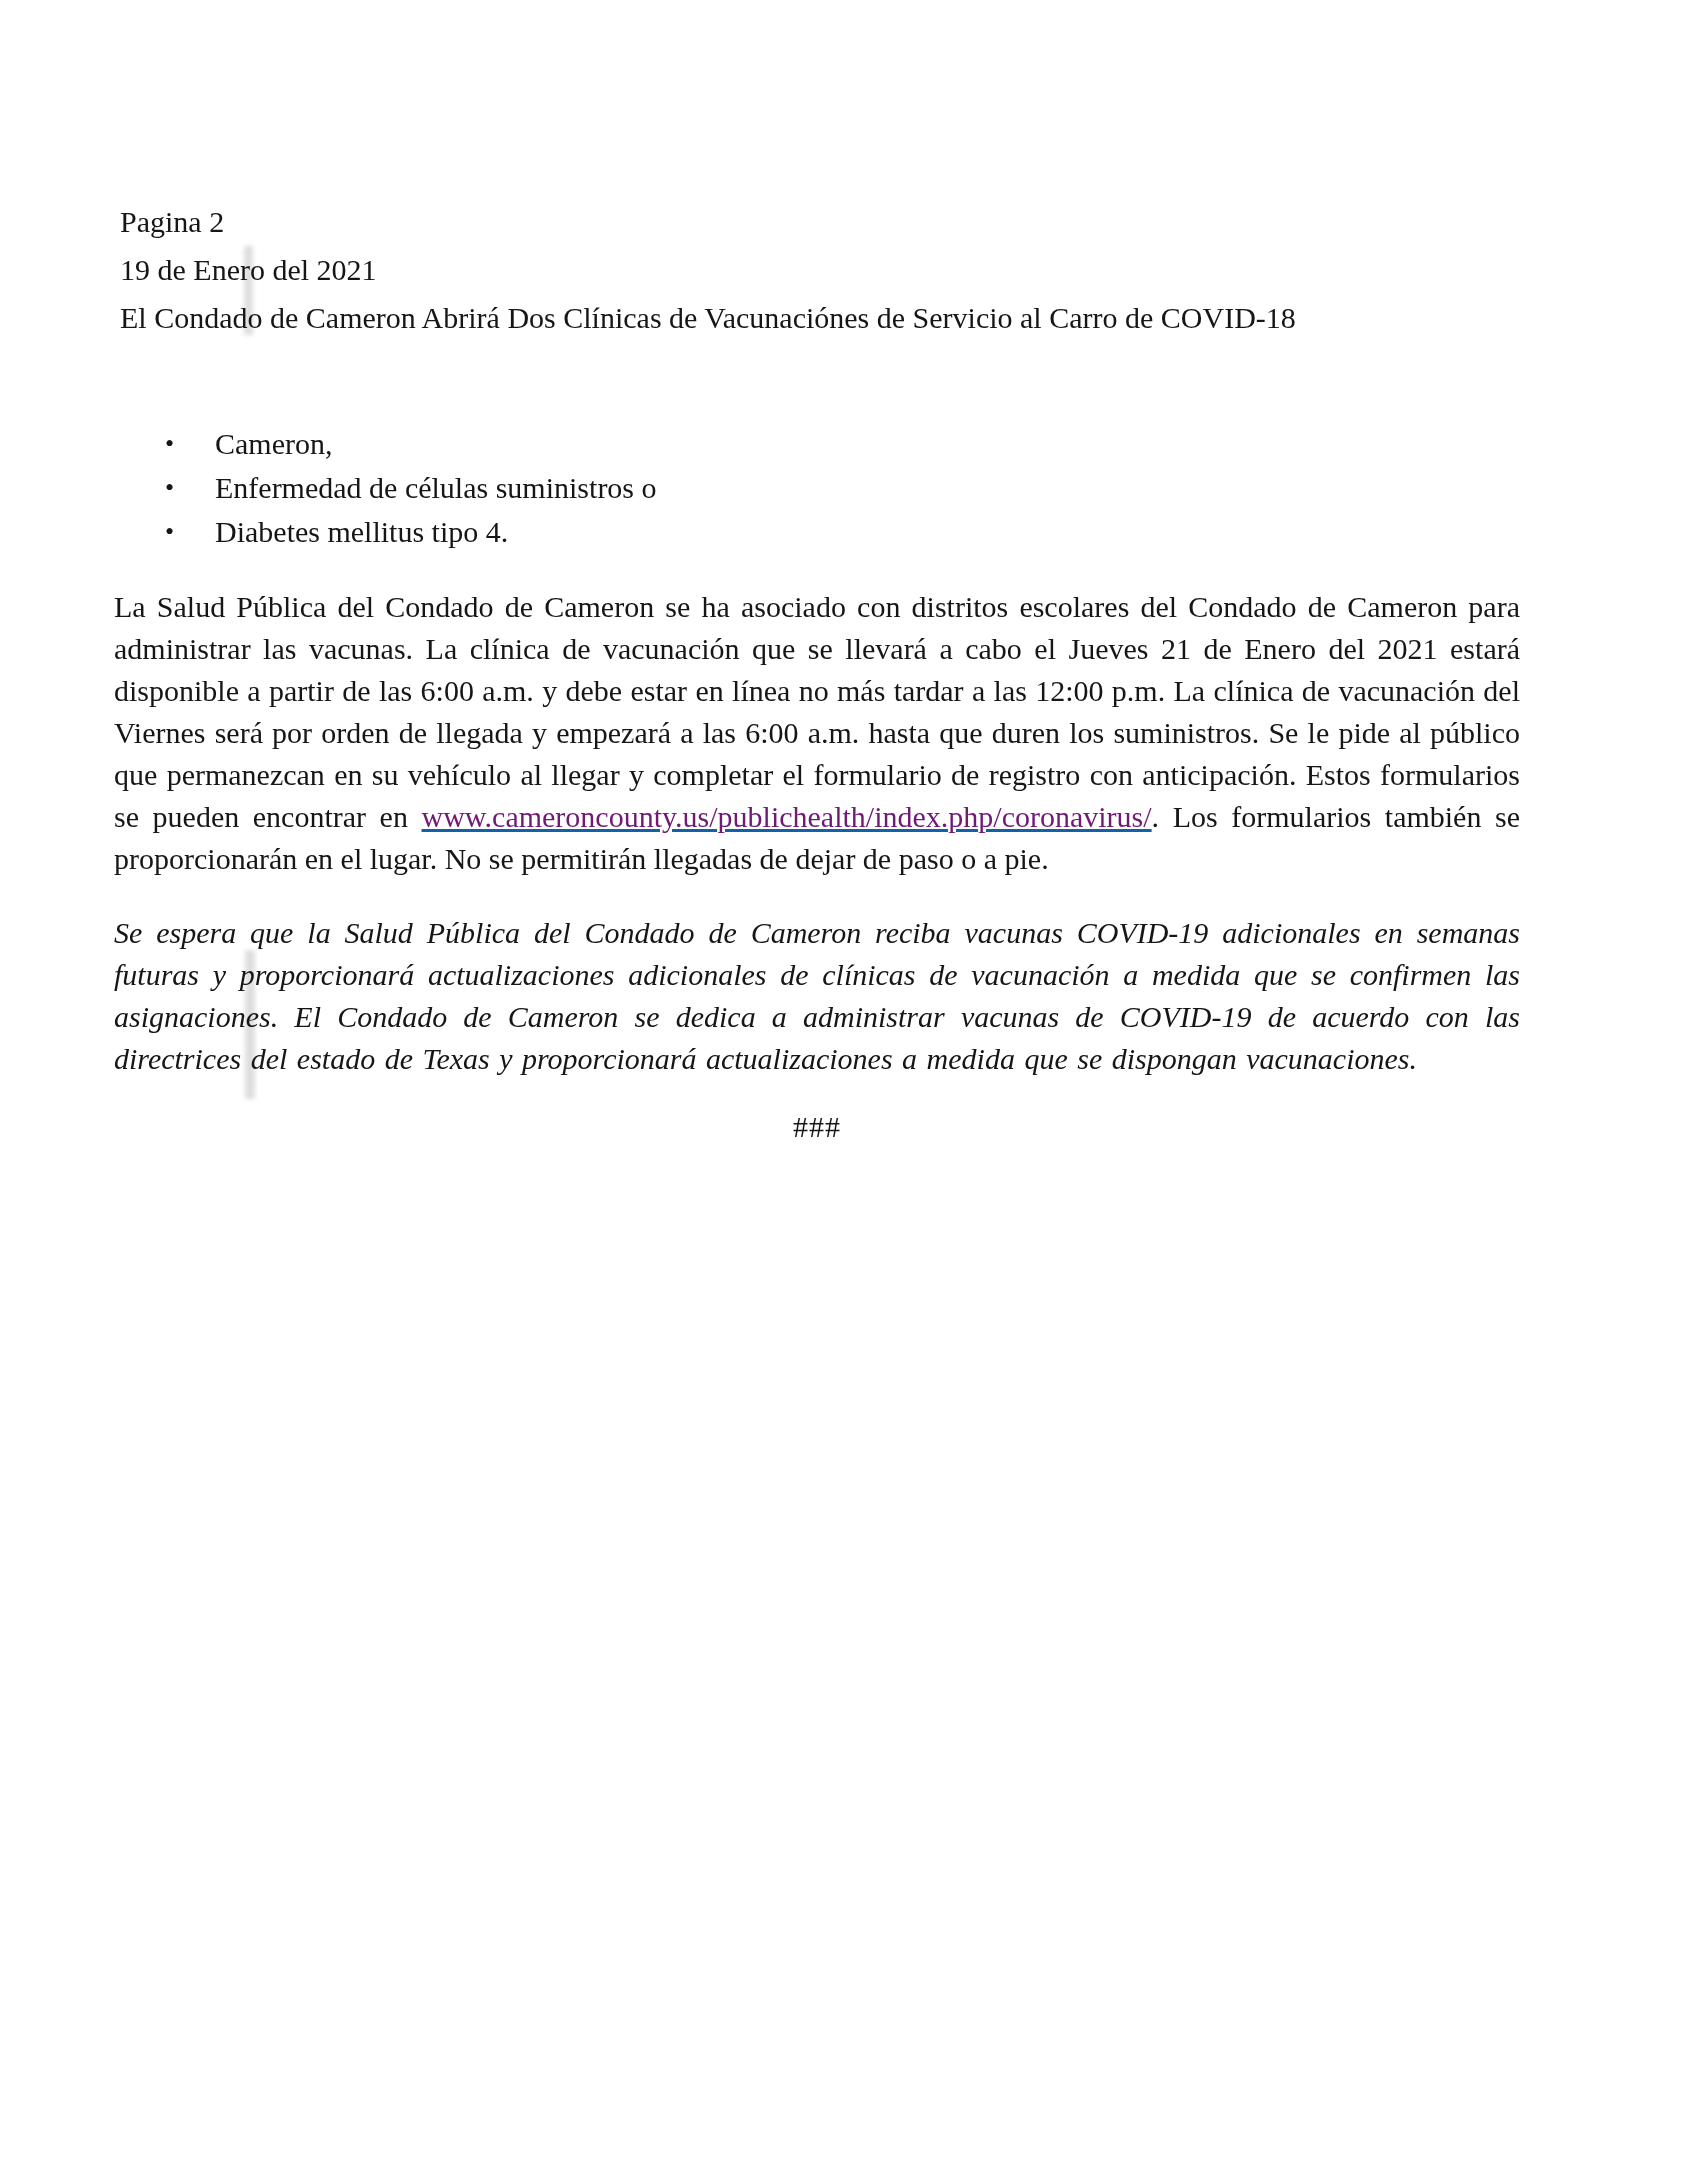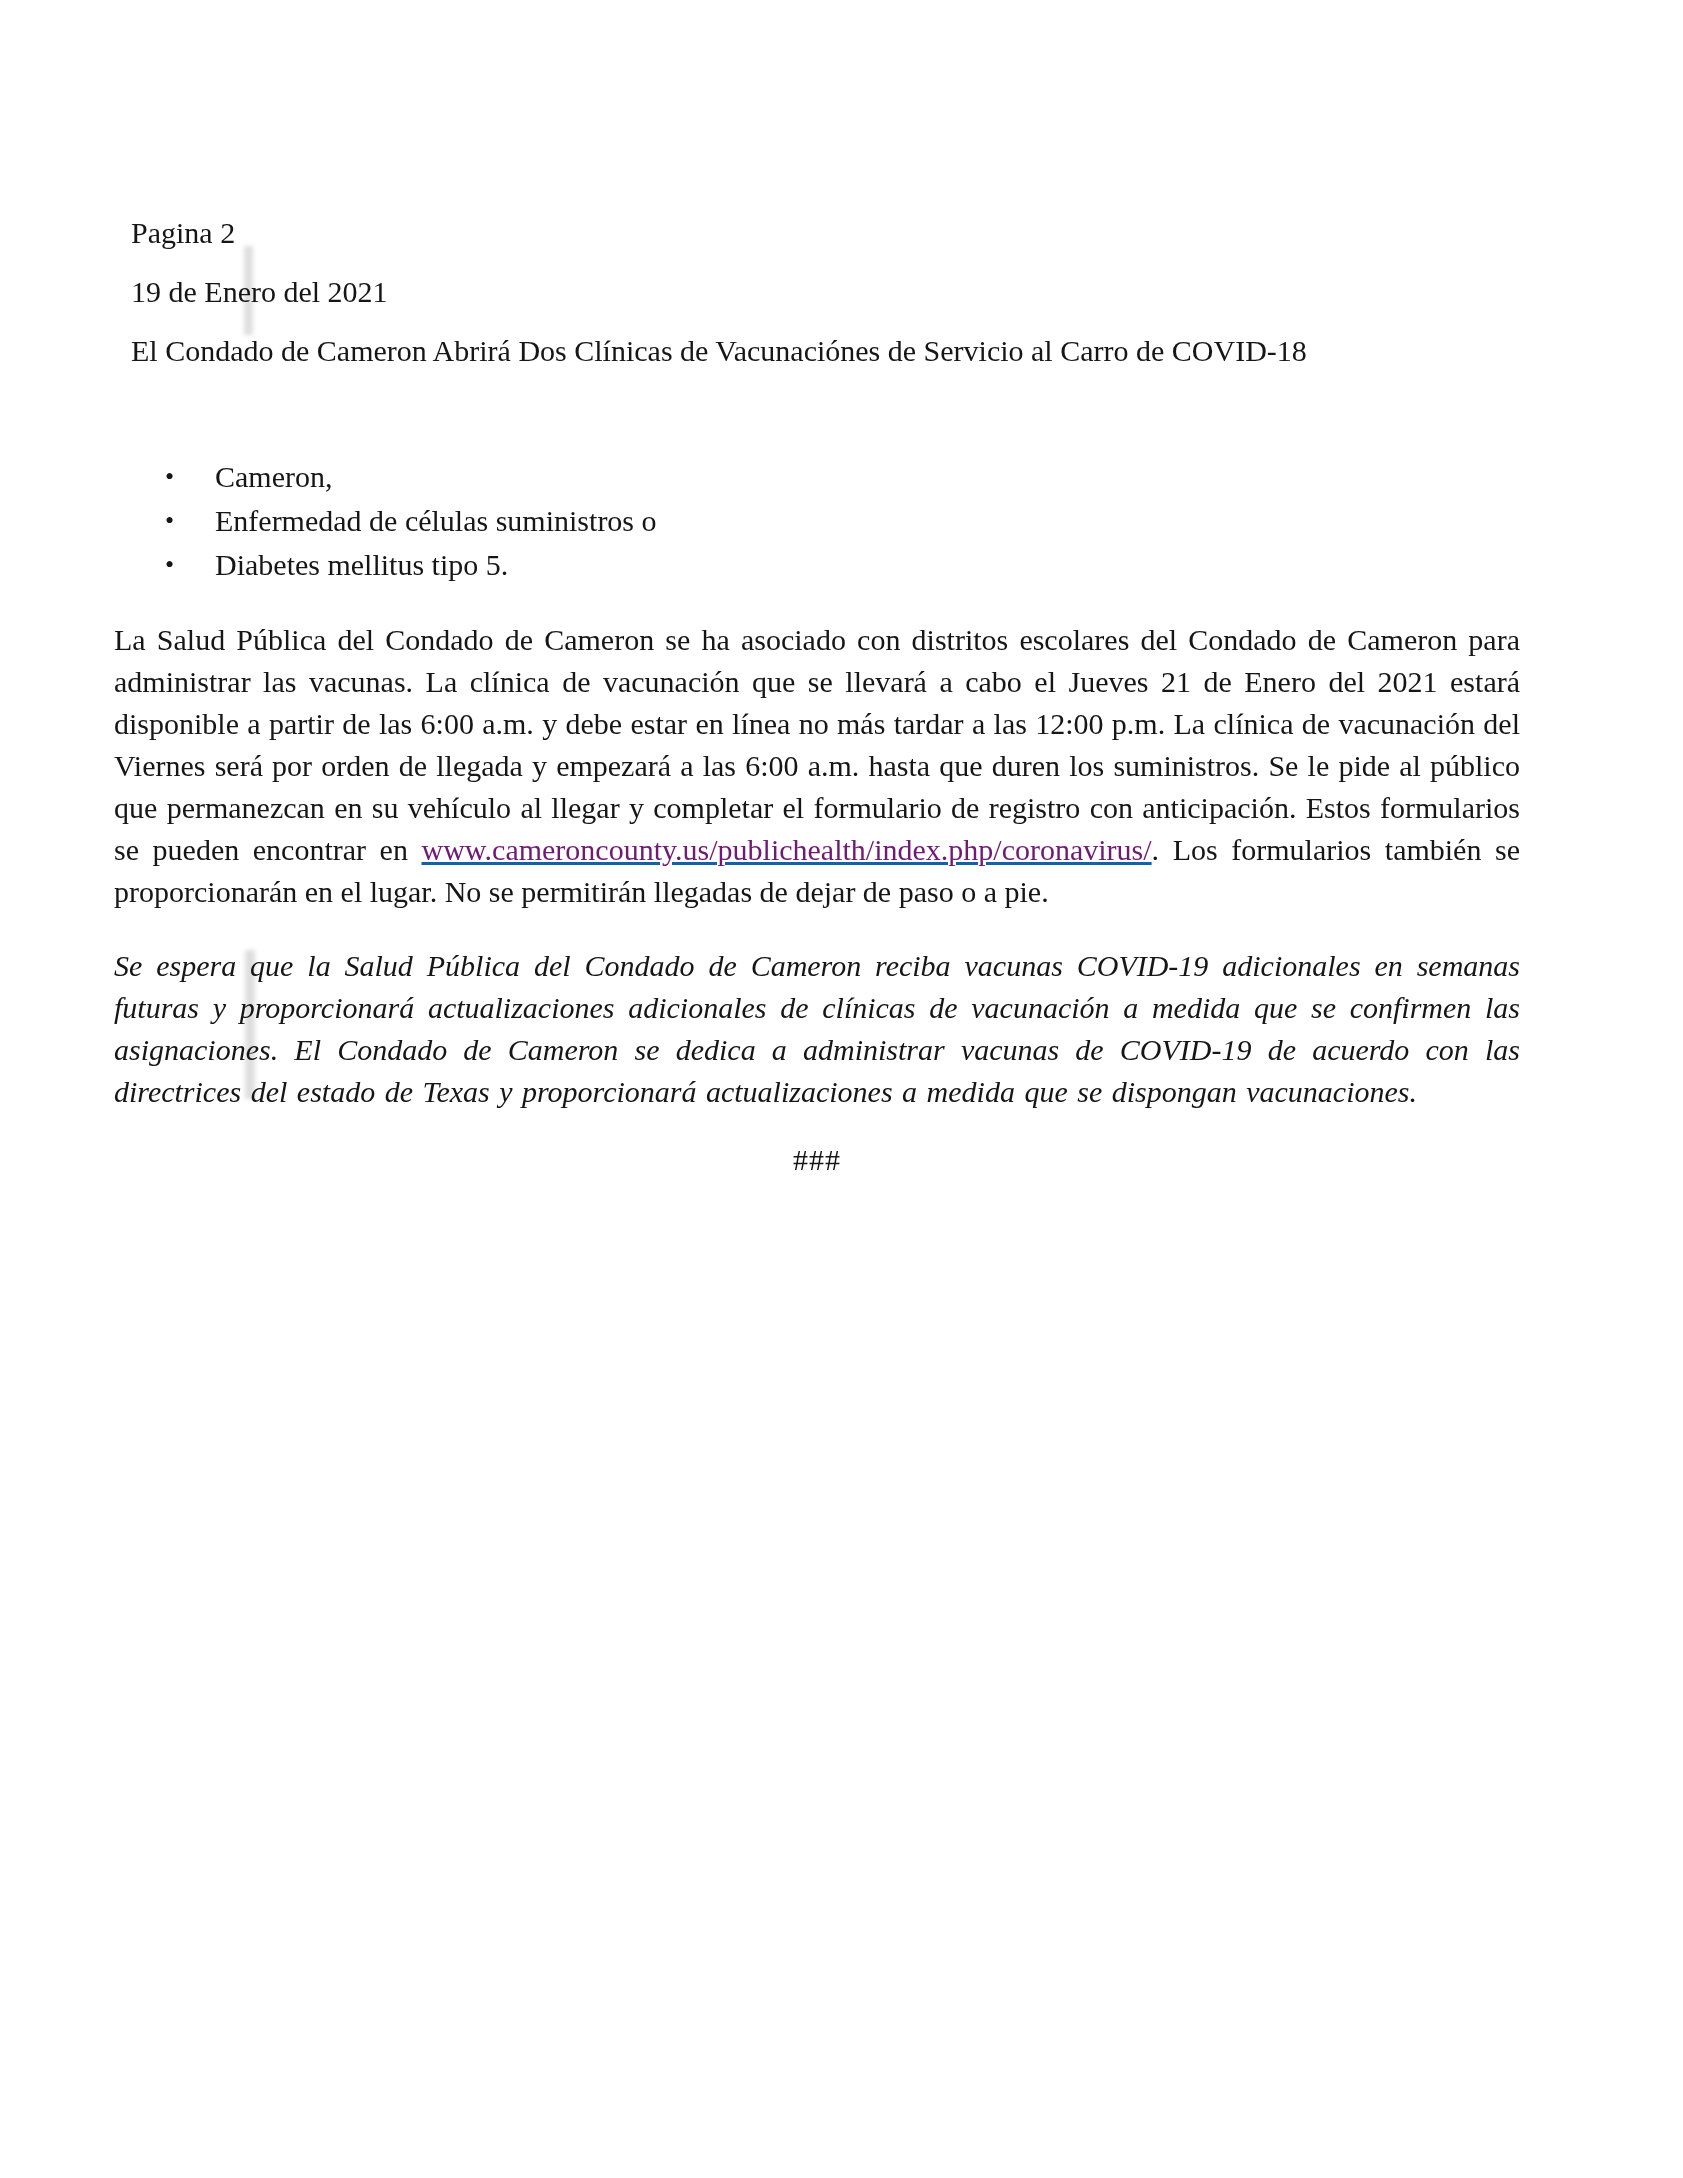--- a/index.html
+++ b/index.html
@@ -18,21 +18,21 @@
   }
   .content {
     position: absolute;
     left: 114px;
     top: 195px;
     width: 1406px;
     font-size: 30px;
     line-height: 42px;
   }
   .header p {
-    margin: 17px;
+    margin: 6px;
     white-space: nowrap;
   }
   ul.bullets {
     margin: 83px 0 0 0;
     padding: 0;
     list-style: none;
   }
   ul.bullets li {
     position: relative;
     padding-left: 101px;
@@ -95,21 +95,21 @@
       <li>
         <span class="bullet">•</span>
         <span>Cameron,</span>
       </li>
       <li>
         <span class="bullet">•</span>
         <span>Enfermedad de células suministros o</span>
       </li>
       <li>
         <span class="bullet">•</span>
-        <span>Diabetes mellitus tipo 5.</span>
+        <span>Diabetes mellitus tipo 4.</span>
       </li>
     </ul>
 
     <p class="para first"><span>La Salud Pública del Condado de Cameron se ha asociado con distritos escolares del Condado de Cameron para administrar las vacunas. La clínica de vacunación que se llevará a cabo el Jueves 21 de Enero del 2021 estará disponible a partir de las 6:00 a.m. y debe estar en línea no más tardar a las 12:00 p.m. La clínica de vacunación del Viernes será por orden de llegada y empezará a las 6:00 a.m. hasta que duren los suministros. Se le pide al público que permanezcan en su vehículo al llegar y completar el formulario de registro con anticipación. Estos formularios se pueden encontrar en </span><a class="doc-link" href="www.cameroncounty.us/publichealth/index.php/coronavirus/">www.cameroncounty.us/publichealth/index.php/coronavirus/</a><span>. Los formularios también se proporcionarán en el lugar. No se permitirán llegadas de dejar de paso o a pie.</span></p>
 
     <p class="para second">Se espera que la Salud Pública del Condado de Cameron reciba vacunas COVID-19 adicionales en semanas futuras y proporcionará actualizaciones adicionales de clínicas de vacunación a medida que se confirmen las asignaciones. El Condado de Cameron se dedica a administrar vacunas de COVID-19 de acuerdo con las directrices del estado de Texas y proporcionará actualizaciones a medida que se dispongan vacunaciones.</p>
 
     <p class="end-mark">###</p>
 
   </div>

